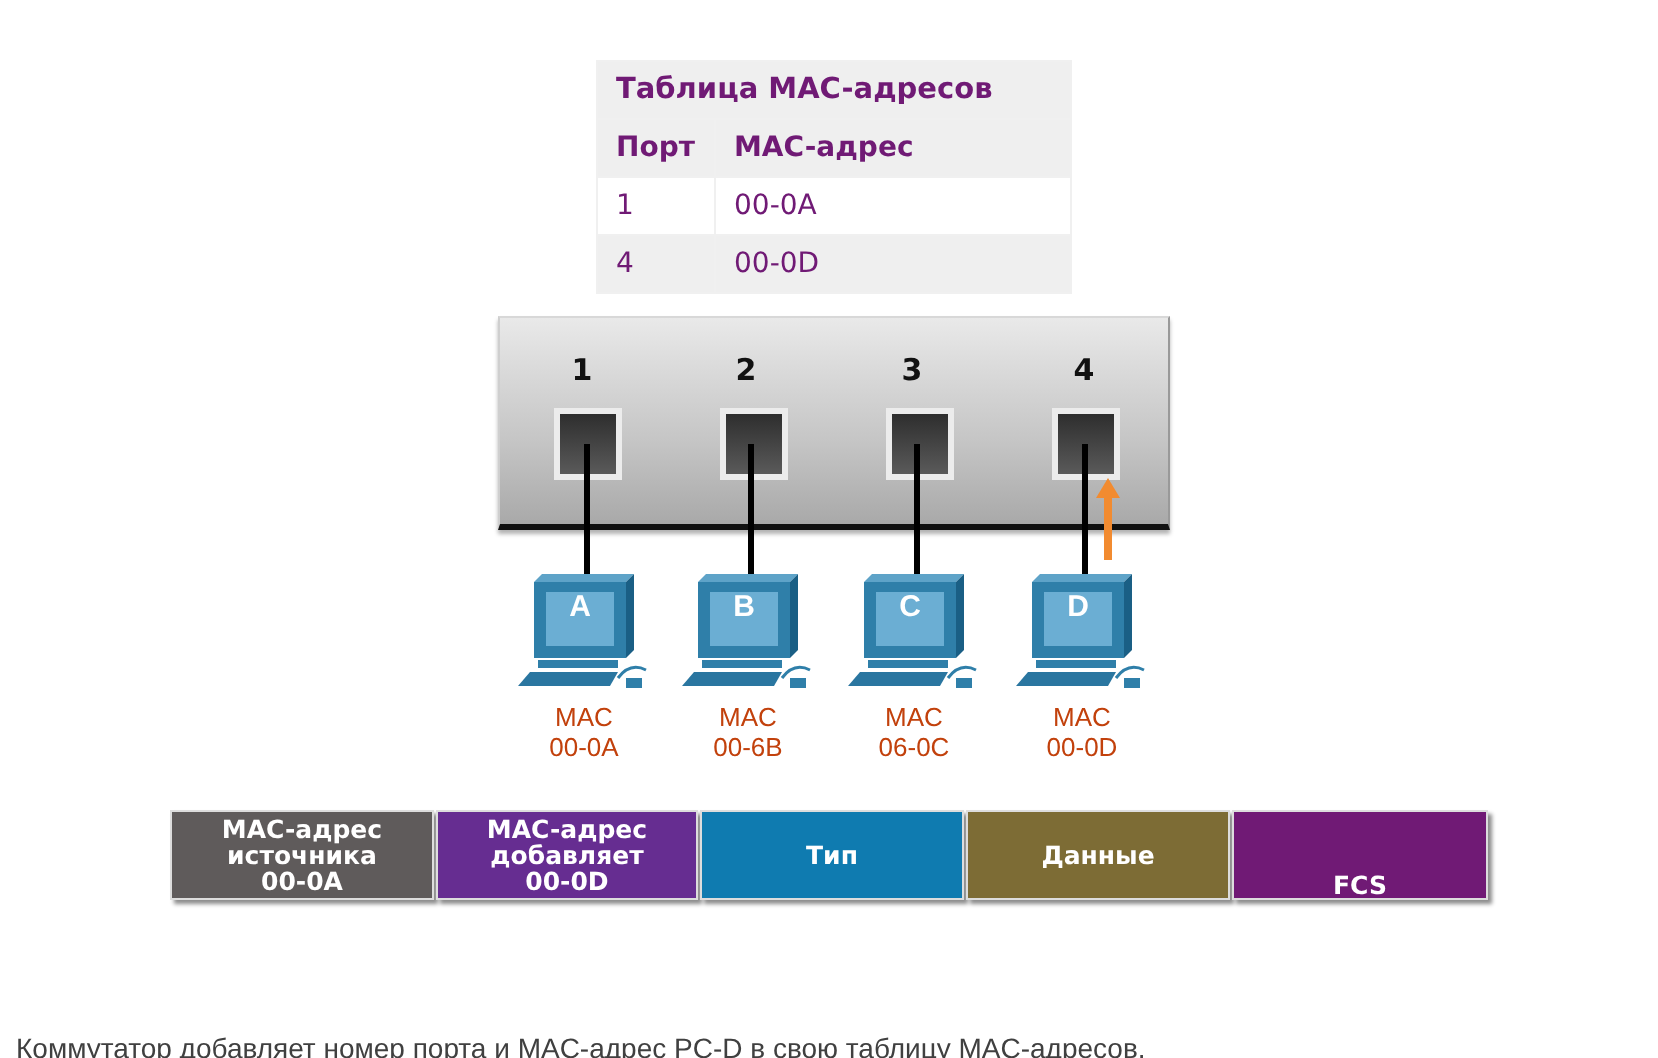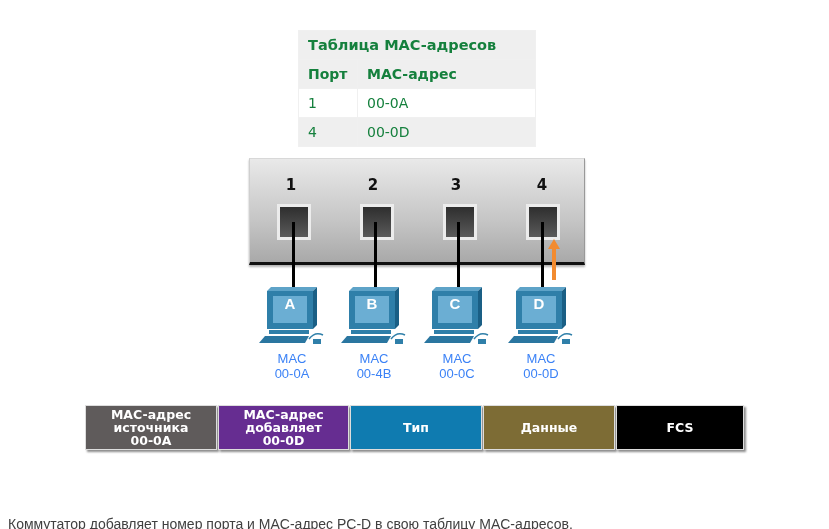--- a/index.html
+++ b/index.html
@@ -1,19 +1,19 @@
 <!DOCTYPE html>
 <html><head>
 <meta charset="utf-8">
 <style>
   html, body { margin:0; padding:0; background:#ffffff; }
   body { width:829px; height:529px; position:relative; overflow:hidden; font-family:"Liberation Sans", sans-serif; }
 
   
-  .mac-table { position:absolute; left:298px; top:30px; width:238px; border-collapse:collapse; font-family:"DejaVu Sans", sans-serif; font-size:14px; color:#15803d; }
+  .mac-table { position:absolute; left:298px; top:30px; width:238px; border-collapse:collapse; font-family:"DejaVu Sans", sans-serif; font-size:14px; color:#701a75; }
   .mac-table td { padding:0 9px; height:28px; border:1px solid #f0f0f0; }
   .mac-table .title td { background:#efefef; font-weight:bold; font-size:14.5px; }
   .mac-table .hdr td { background:#efefef; font-weight:bold; }
   .mac-table .row-white td { background:#ffffff; }
   .mac-table .row-gray td { background:#efefef; }
   .mac-table td.c1 { width:40px;margin-left:42px; }
 
   
   .switch { position:absolute; left:249px; top:158px; width:334px; height:103px;
     background:linear-gradient(#e9e9e9, #c5c5c5 60%, #a9a9a9);
@@ -21,21 +21,21 @@
     border-bottom:3px solid #111; box-shadow:0 2px 2px rgba(0,0,0,0.3); }
   .port-num { position:absolute; top:17px; width:20px; text-align:center; font-weight:bold; font-size:15px; color:#111; font-family:"DejaVu Sans", sans-serif; }
   .port { position:absolute; top:45px; width:28px; height:30px; border:3px solid #ececec;
     background:linear-gradient(#2e2e2e, #5a5a5a); box-sizing:content-box; }
 
   .cable { position:absolute; width:3px; background:#000; }
   .arrow-shaft { position:absolute; width:4px; background:#f28b30; }
   .arrow-head { position:absolute; width:0; height:0; border-left:6px solid transparent; border-right:6px solid transparent; border-bottom:10px solid #f28b30; }
 
   .pc { position:absolute; width:70px; height:60px; }
-  .mac-label { position:absolute; width:60px; text-align:center; font-size:13px; color:#3b82f6; line-height:15px; }
+  .mac-label { position:absolute; width:60px; text-align:center; font-size:13px; color:#c2410c; line-height:15px; }
 
   
   .frame { position:absolute; top:405px; height:45px; color:#fff; font-weight:bold; font-size:12.5px; text-align:center; display:flex; align-items:center; justify-content:center; line-height:13px; box-shadow:2px 2px 2px rgba(0,0,0,0.45); border:1px solid #ddd; box-sizing:border-box; font-family:"DejaVu Sans", sans-serif; }
 
   .caption { position:absolute; left:8px; top:484px; font-size:14px; color:#404040;margin-top:32px; }
 </style>
 </head>
 <body>
 
 <table class="mac-table">
@@ -124,25 +124,25 @@
   <rect x="56" y="52" width="8" height="5" fill="#2f7fa9"></rect>
 </svg>
 <div class="mac-label" style="left:511px; top:296px; width:56px; color:#fff; font-weight:bold; font-size:15px;">D</div>
 
 <div class="mac-label" style="left:262px; top:351px">
   <div>MAC</div>
   <div>00-0A</div>
 </div>
 <div class="mac-label" style="left:344px; top:351px">
   <div>MAC</div>
-  <div>00-4B</div>
+  <div>00-6B</div>
 </div>
 <div class="mac-label" style="left:427px; top:351px">
   <div>MAC</div>
-  <div>00-0C</div>
+  <div>06-0C</div>
 </div>
 <div class="mac-label" style="left:511px; top:351px">
   <div>MAC</div>
   <div>00-0D</div>
 </div>
 
 <div class="frame" style="left: 85px; width: 132px; background: rgb(95, 91, 91);">
   <div>
     <div>MAC-адрес</div>
     <div>источника</div>
@@ -155,17 +155,17 @@
     <div>добавляет</div>
     <div>00-0D</div>
   </div>
 </div>
 <div class="frame" style="left: 350px; width: 132px; font-weight: bold; background: rgb(15, 123, 176);">
   <div>Тип</div>
 </div>
 <div class="frame" style="left: 483px; width: 132px; font-weight: bold; background: rgb(125, 108, 53);">
   <div>Данные</div>
 </div>
-<div class="frame" style="left: 616px; width: 128px; background: #000000;">
+<div class="frame" style="left: 616px; width: 128px; background: #701a75; align-items: flex-end;">
   <div>FCS</div>
 </div>
 
 <div class="caption">Коммутатор добавляет номер порта и MAC-адрес PC-D в свою таблицу MAC-адресов.</div>
 
 </body></html>

